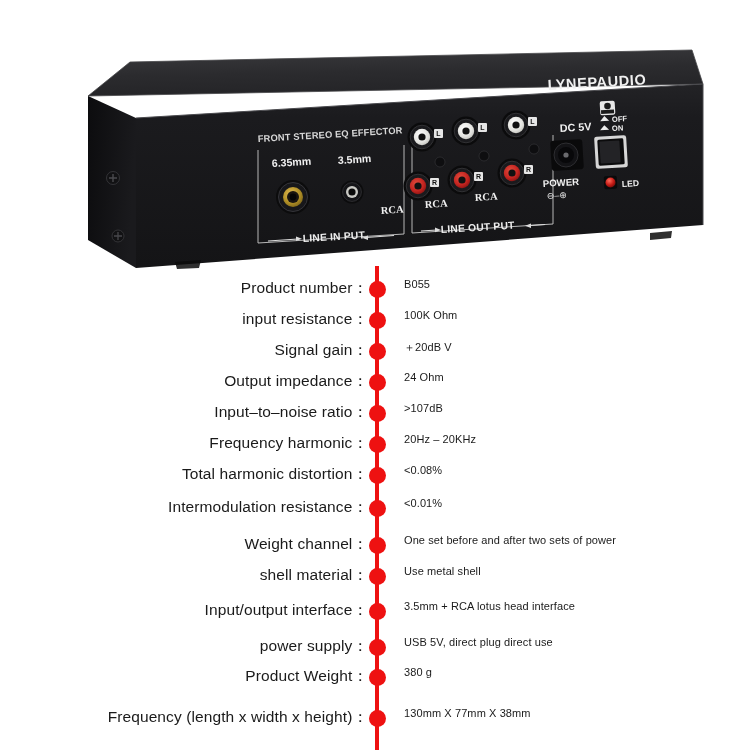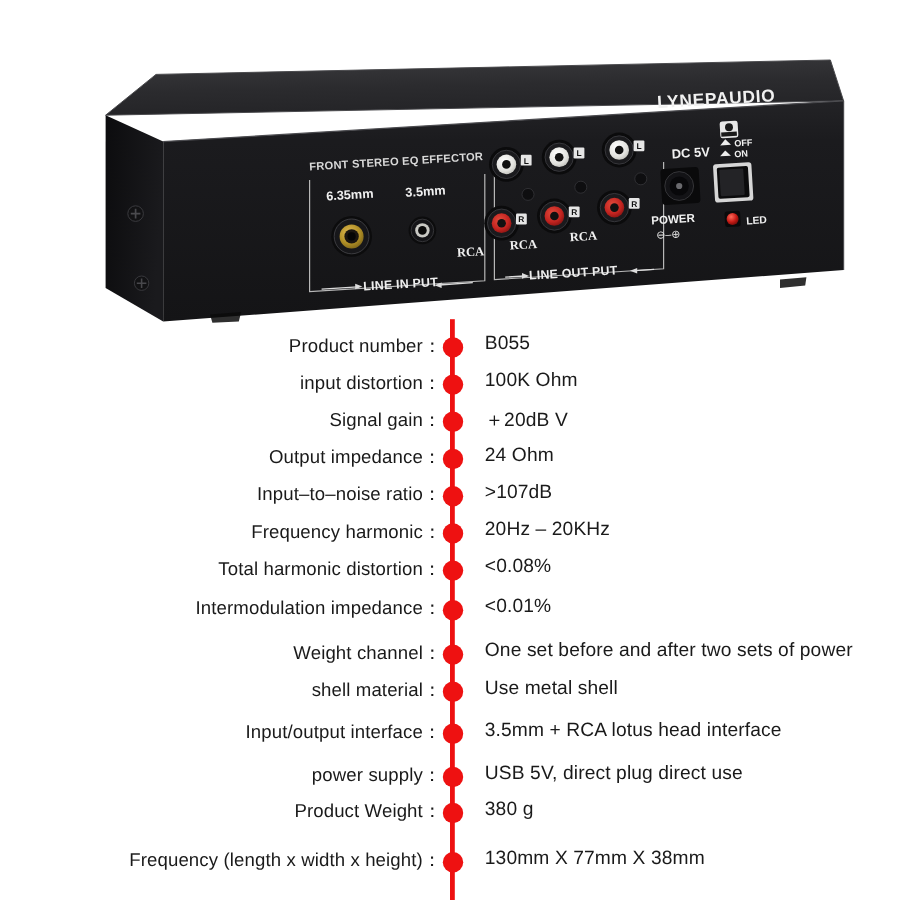--- a/index.html
+++ b/index.html
@@ -53,21 +53,21 @@
     width:17px;height:17px;
     margin-left:-8.5px;margin-top:-8.5px;
     border-radius:50%;
     background:var(--red);
   }
   .spec-value{
     position:absolute;
     left:404px;
     top:-11px;
     white-space:nowrap;
-    font-size:16px;
+    font-size:11px;
     color:#1a1a1a;
     letter-spacing:0.1px;
   }
 </style>
 </head>
 <body style="--red: #ee1111;">
 
 <div id="product-photo">
 <svg width="750" height="272" viewBox="0 0 750 272" xmlns="http://www.w3.org/2000/svg">
   <defs>
@@ -281,21 +281,21 @@
 
 <div id="spec-sheet">
   <div id="spine"></div>
   <div id="rows-host">
       <div class="spec-row" style="top: 23px;">
         <div class="spec-label">Product number：</div>
         <div class="spec-dot"></div>
         <div class="spec-value">B055</div>
       </div>
       <div class="spec-row" style="top: 54px;">
-        <div class="spec-label">input distortion：</div>
+        <div class="spec-label">input resistance：</div>
         <div class="spec-dot"></div>
         <div class="spec-value">100K Ohm</div>
       </div>
       <div class="spec-row" style="top: 85px;">
         <div class="spec-label">Signal gain：</div>
         <div class="spec-dot"></div>
         <div class="spec-value">＋20dB V</div>
       </div>
       <div class="spec-row" style="top: 116px;">
         <div class="spec-label">Output impedance：</div>
@@ -311,21 +311,21 @@
         <div class="spec-label">Frequency harmonic：</div>
         <div class="spec-dot"></div>
         <div class="spec-value">20Hz – 20KHz</div>
       </div>
       <div class="spec-row" style="top: 209px;">
         <div class="spec-label">Total harmonic distortion：</div>
         <div class="spec-dot"></div>
         <div class="spec-value">&lt;0.08%</div>
       </div>
       <div class="spec-row" style="top: 242px;">
-        <div class="spec-label">Intermodulation impedance：</div>
+        <div class="spec-label">Intermodulation resistance：</div>
         <div class="spec-dot"></div>
         <div class="spec-value">&lt;0.01%</div>
       </div>
       <div class="spec-row" style="top: 279px;">
         <div class="spec-label">Weight channel：</div>
         <div class="spec-dot"></div>
         <div class="spec-value">One set before and after two sets of power</div>
       </div>
       <div class="spec-row" style="top: 310px;">
         <div class="spec-label">shell material：</div>

